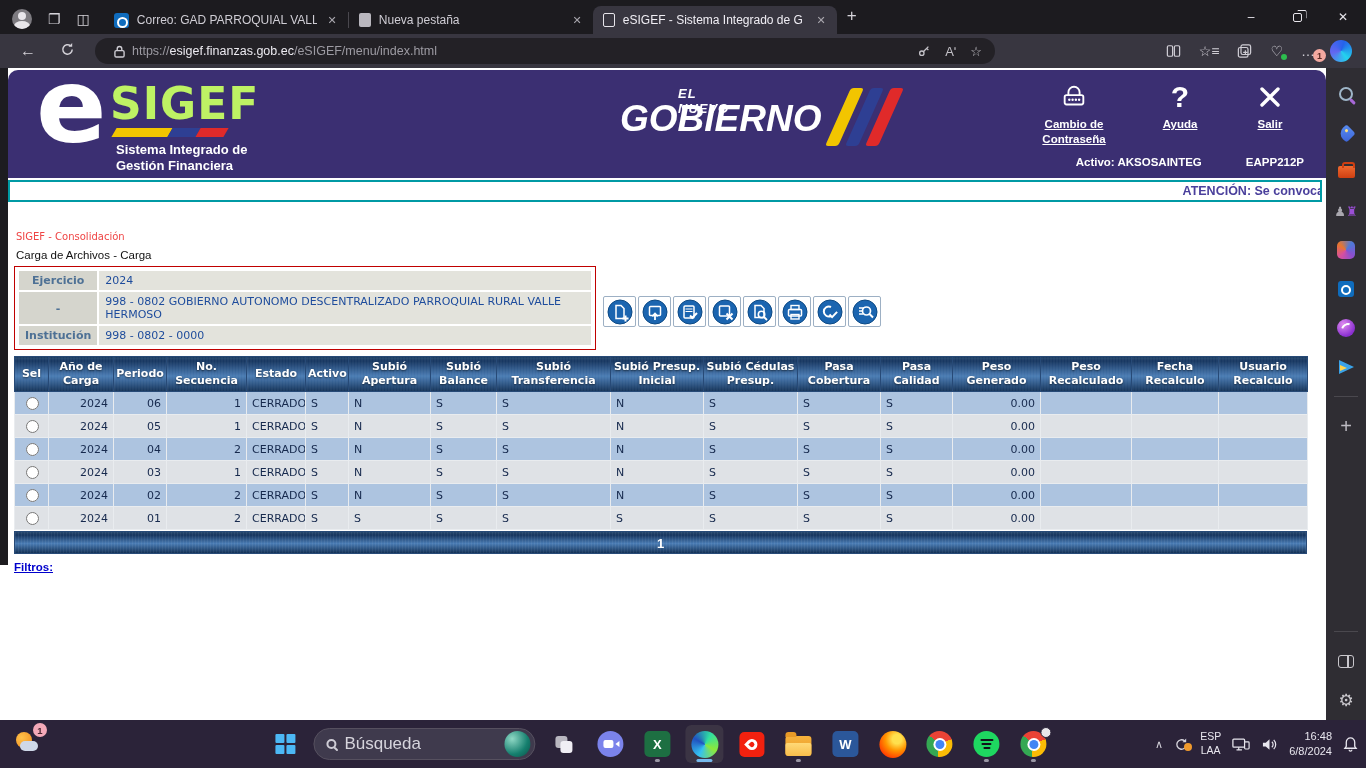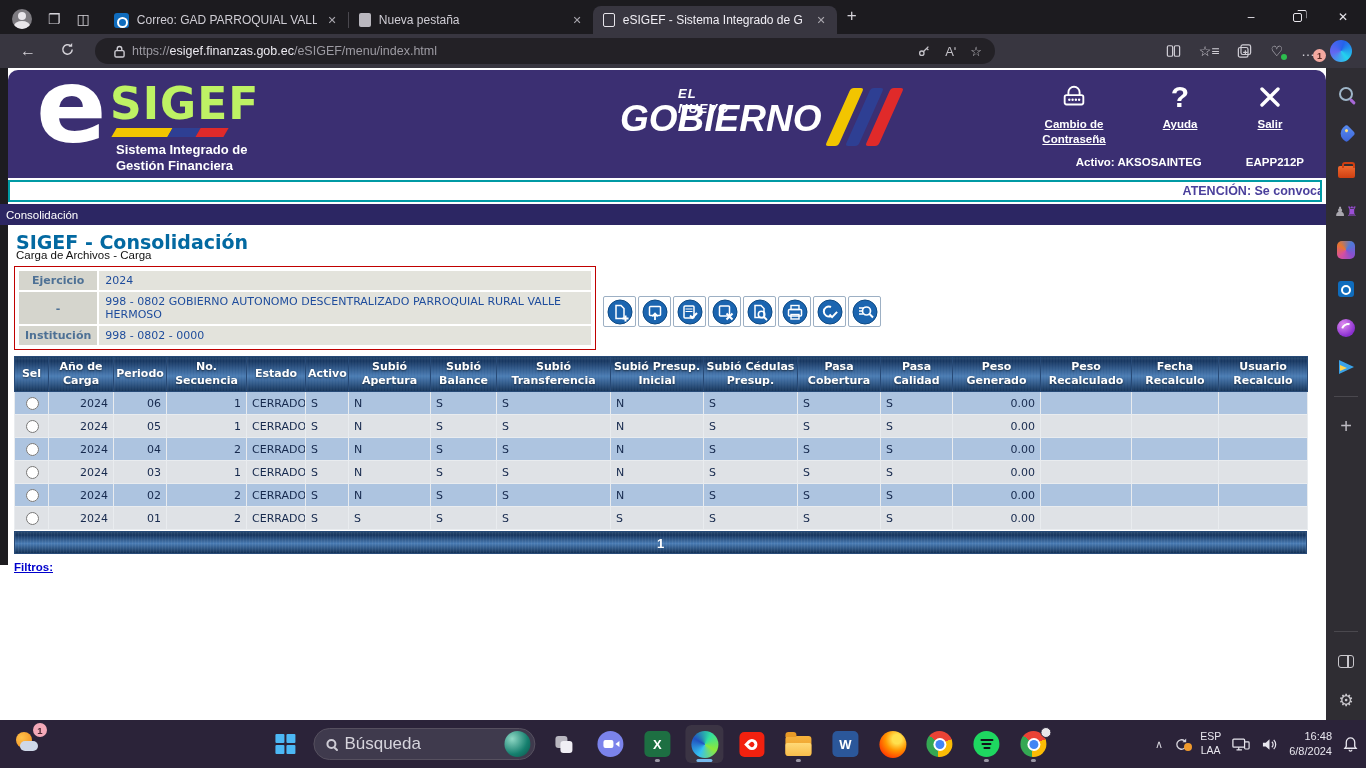--- a/index.html
+++ b/index.html
@@ -75,21 +75,21 @@
 
   
   .marquee{position:absolute;left:8px;top:112px;width:1314px;height:22px;background:#fff;
            border:2px solid var(--marquee-teal);display:flex;align-items:center;justify-content:flex-end;overflow:hidden;}
   .marquee span{color:var(--marquee-text);font-size:12.5px;font-weight:bold;white-space:nowrap;margin-right:-4px;}
   .menubar{position:absolute;left:0;top:136px;width:1326px;height:21px;background:var(--menu-purple);
            display:flex;align-items:center;}
   .menubar span{color:#fff;font-size:11.5px;margin-left:6px;}
 
   
-  .page-title{position:absolute;left:16px;top:163px;font-size:19px;font-weight:bold;color:#0369a1;
+  .page-title{position:absolute;left:16px;top:163px;font-size:10px;font-weight:normal;color:#ef4444;
               font-family:"DejaVu Sans",sans-serif;}
   .page-subtitle{position:absolute;left:16px;top:181px;font-size:11.5px;color:#111;}
 
   .form-box{position:absolute;left:14px;top:198px;width:582px;border:1px solid var(--form-border-red);background:#fff;padding:2px;}
   .form-tbl{width:100%;border-spacing:2px;border-collapse:separate;font-family:"DejaVu Sans",sans-serif;}
   .form-tbl td{padding:3px 6px;font-size:11px;}
   .form-lbl{width:76px;background:#d5d5cd;color:#4e7195;font-weight:bold;text-align:center;}
   .form-val{background:#e3e3dc;color:#1e4c9c;font-size:11.5px;}
 
   .icobar{position:absolute;left:603px;top:228px;display:flex;gap:2px;}
@@ -334,23 +334,20 @@
       <div class="hdr-user">
         <span>Activo: AKSOSAINTEG</span>
         <span>EAPP212P</span>
       </div>
     </div>
 
     <div class="marquee">
       <span>ATENCIÓN: Se convoca</span>
     </div>
 
-    <div class="menubar">
-      <span>Consolidación</span>
-    </div>
 
     <div class="page-title">SIGEF - Consolidación</div>
     <div class="page-subtitle">Carga de Archivos - Carga</div>
 
     <div class="form-box">
       <table class="form-tbl">
         <tbody>
             <tr>
           <td class="form-lbl">Ejercicio</td>
           <td class="form-val">2024</td>

